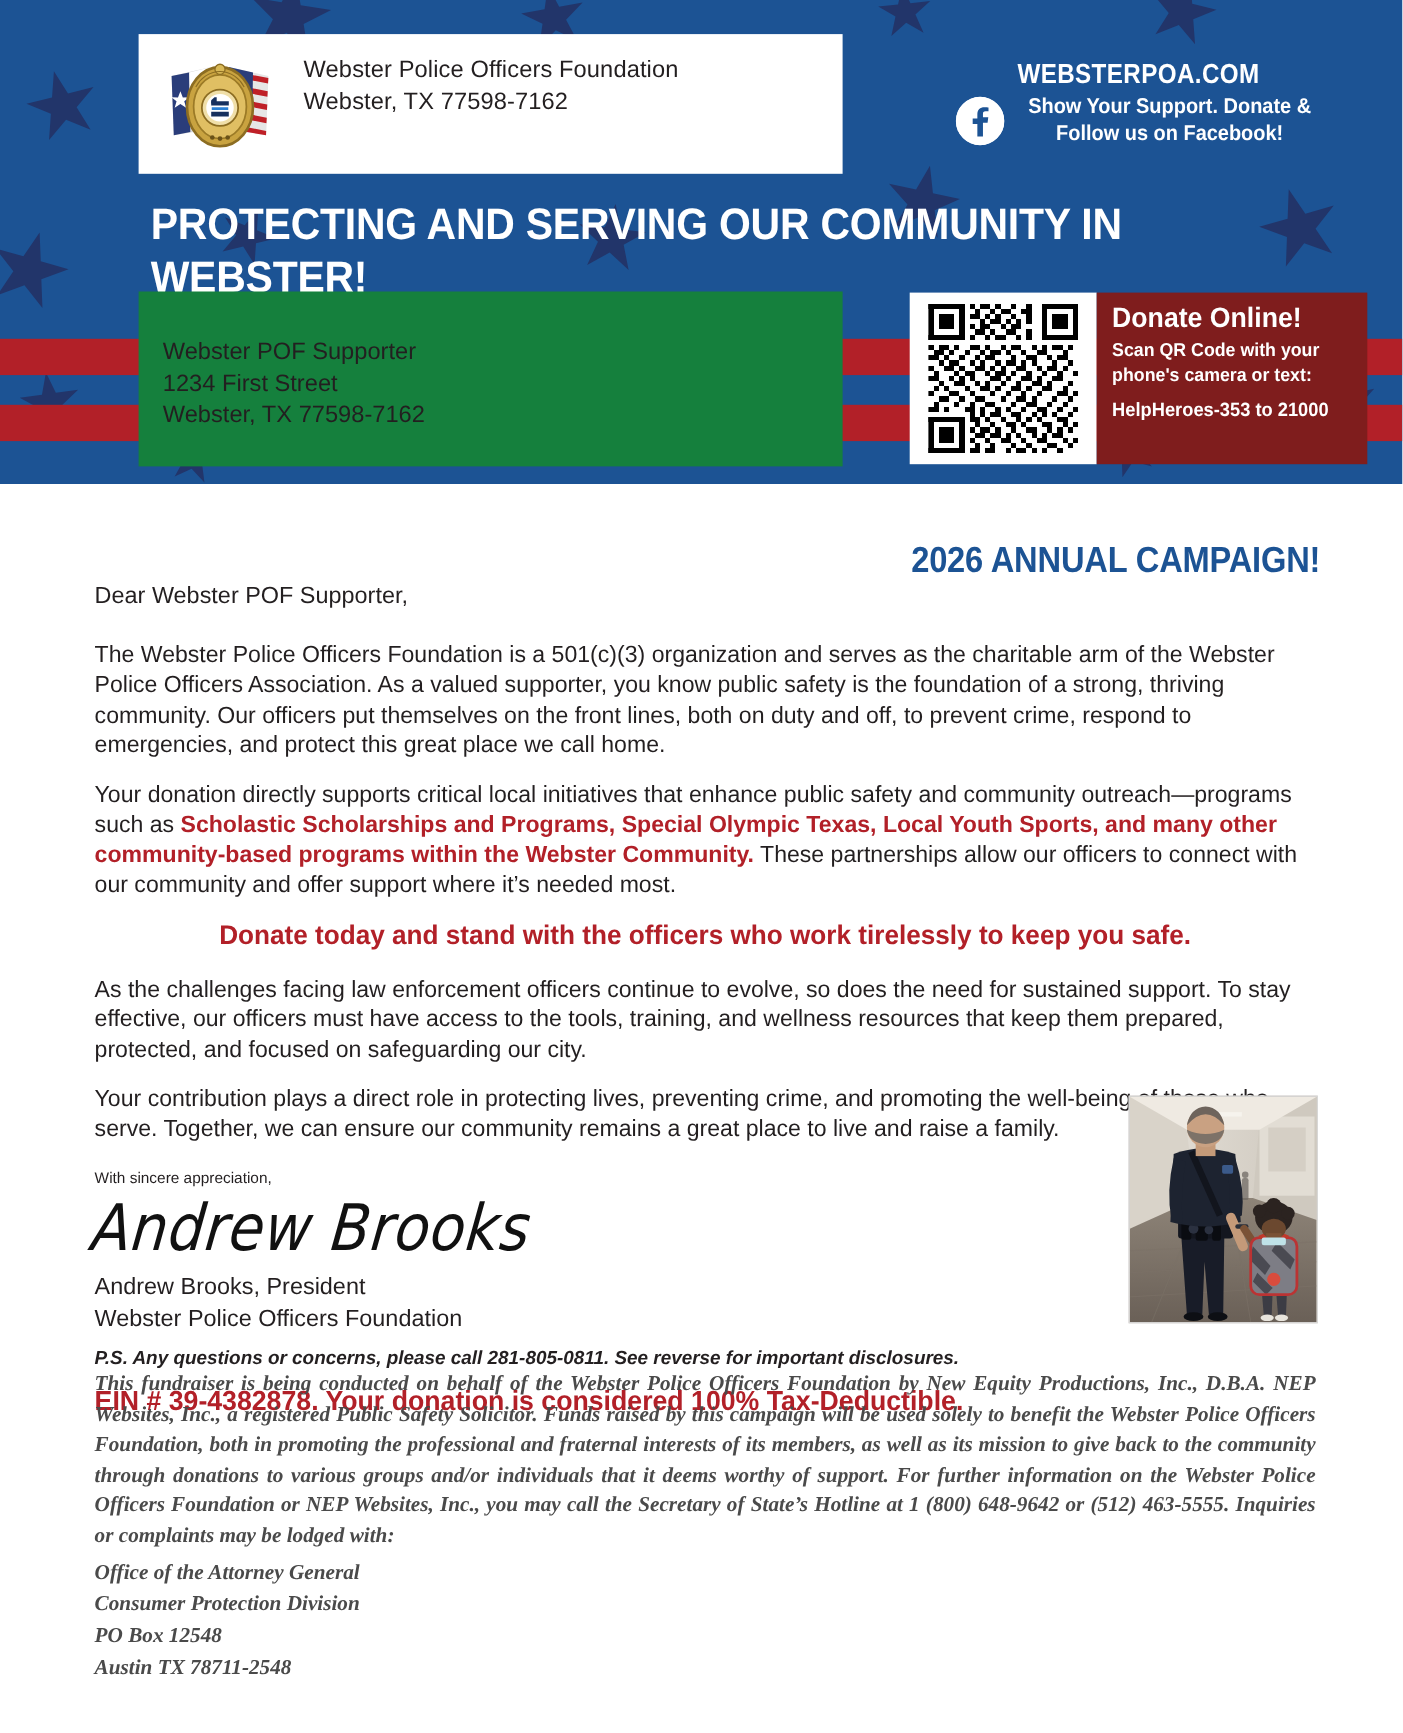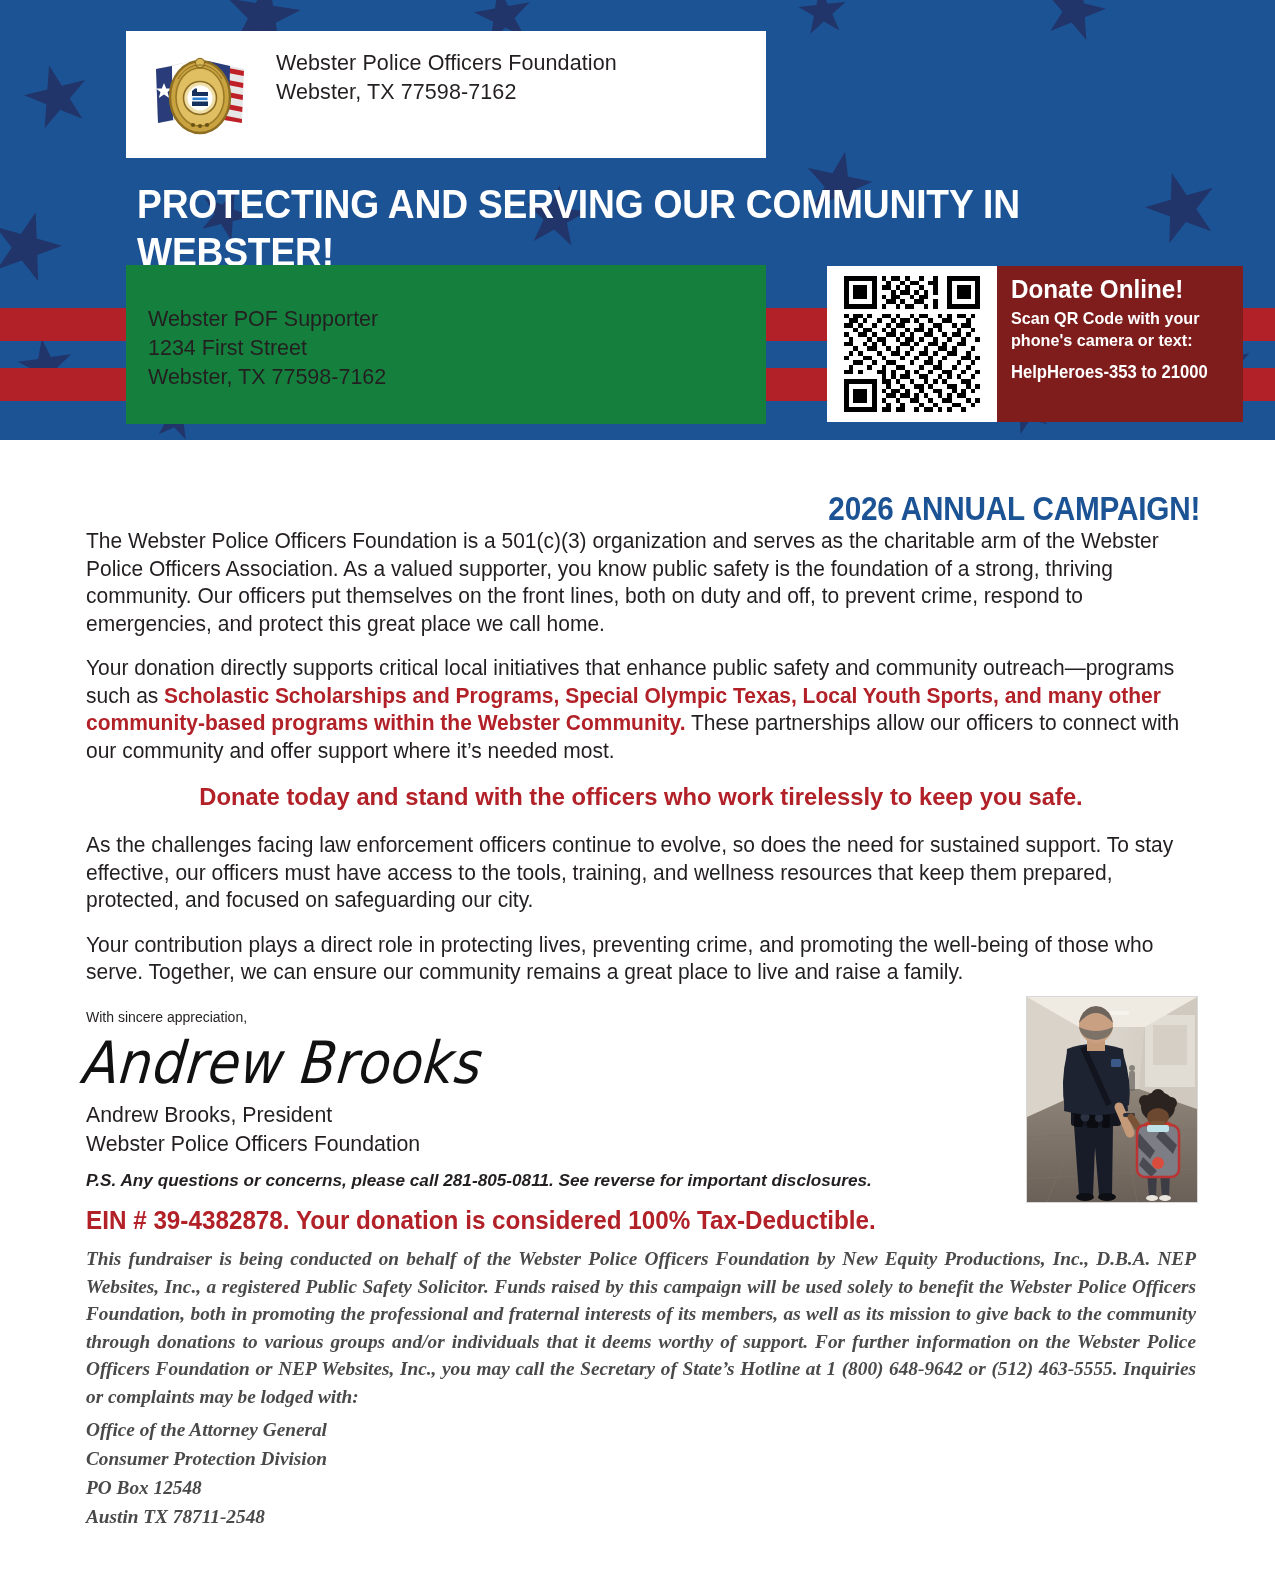--- a/index.html
+++ b/index.html
@@ -159,20 +159,35 @@
           <path d="M30 36 a26 30 0 0 1 44 0" fill="none" stroke="#8c6d22" stroke-width="1"></path>
         </g>
       </svg>
     </div>
     <div class="ret-lines">
       <div>Webster Police Officers Foundation</div>
       <div>Webster, TX 77598-7162</div>
     </div>
   </div>
 
+  <div class="web-block">
+    <div class="web-url">WEBSTERPOA.COM</div>
+    <div class="fb-row">
+      <span class="fb-icon">
+        <svg viewBox="0 0 44 44" width="44" height="44">
+          <circle cx="22" cy="22" r="22" fill="#ffffff"></circle>
+          <path d="M24.6 36V23.6h4.2l.63-4.9h-4.83v-3.12c0-1.42.4-2.39 2.43-2.39h2.6V9.8c-.45-.06-2-.19-3.8-.19-3.76 0-6.33 2.3-6.33 6.52v3.64h-4.24v4.9h4.24V36z" fill="#1c5394"></path>
+        </svg>
+      </span>
+      <span class="fb-text">
+        <span>Show Your Support. Donate &amp;</span><br>
+        <span>Follow us on Facebook!</span>
+      </span>
+    </div>
+  </div>
 
   <div class="slogan">PROTECTING AND SERVING OUR COMMUNITY IN WEBSTER!</div>
 
   <div class="mail-box">
     <div class="mail-lines">
       <div>Webster POF Supporter</div>
       <div>1234 First Street</div>
       <div>Webster, TX 77598-7162</div>
     </div>
   </div>
@@ -419,20 +434,21 @@
       <div class="donate-text">HelpHeroes-353 to 21000</div>
     </div>
   </div>
 </div>
 
 <div class="letter">
 
   <div class="campaign">2026 ANNUAL CAMPAIGN!</div>
 
   <div class="body-col">
+    <p class="salutation">Dear Webster POF Supporter,</p>
 
     <p class="p">The Webster Police Officers Foundation is a 501(c)(3) organization and serves as the charitable arm of the Webster Police Officers Association. As a valued supporter, you know public safety is the foundation of a strong, thriving community. Our officers put themselves on the front lines, both on duty and off, to prevent crime, respond to emergencies, and protect this great place we call home.</p>
 
     <p class="p"><span>Your donation directly supports critical local initiatives that enhance public safety and community outreach—programs such as </span><span class="hl-red">Scholastic Scholarships and Programs, Special Olympic Texas, Local Youth Sports, and many other community-based programs within the Webster Community.</span><span> These partnerships allow our officers to connect with our community and offer support where it’s needed most.</span></p>
 
     <div class="callout">Donate today and stand with the officers who work tirelessly to keep you safe.</div>
 
     <p class="p">As the challenges facing law enforcement officers continue to evolve, so does the need for sustained support. To stay effective, our officers must have access to the tools, training, and wellness resources that keep them prepared, protected, and focused on safeguarding our city.</p>
 
     <p class="p">Your contribution plays a direct role in protecting lives, preventing crime, and promoting the well-being of those who serve. Together, we can ensure our community remains a great place to live and raise a family.</p>

